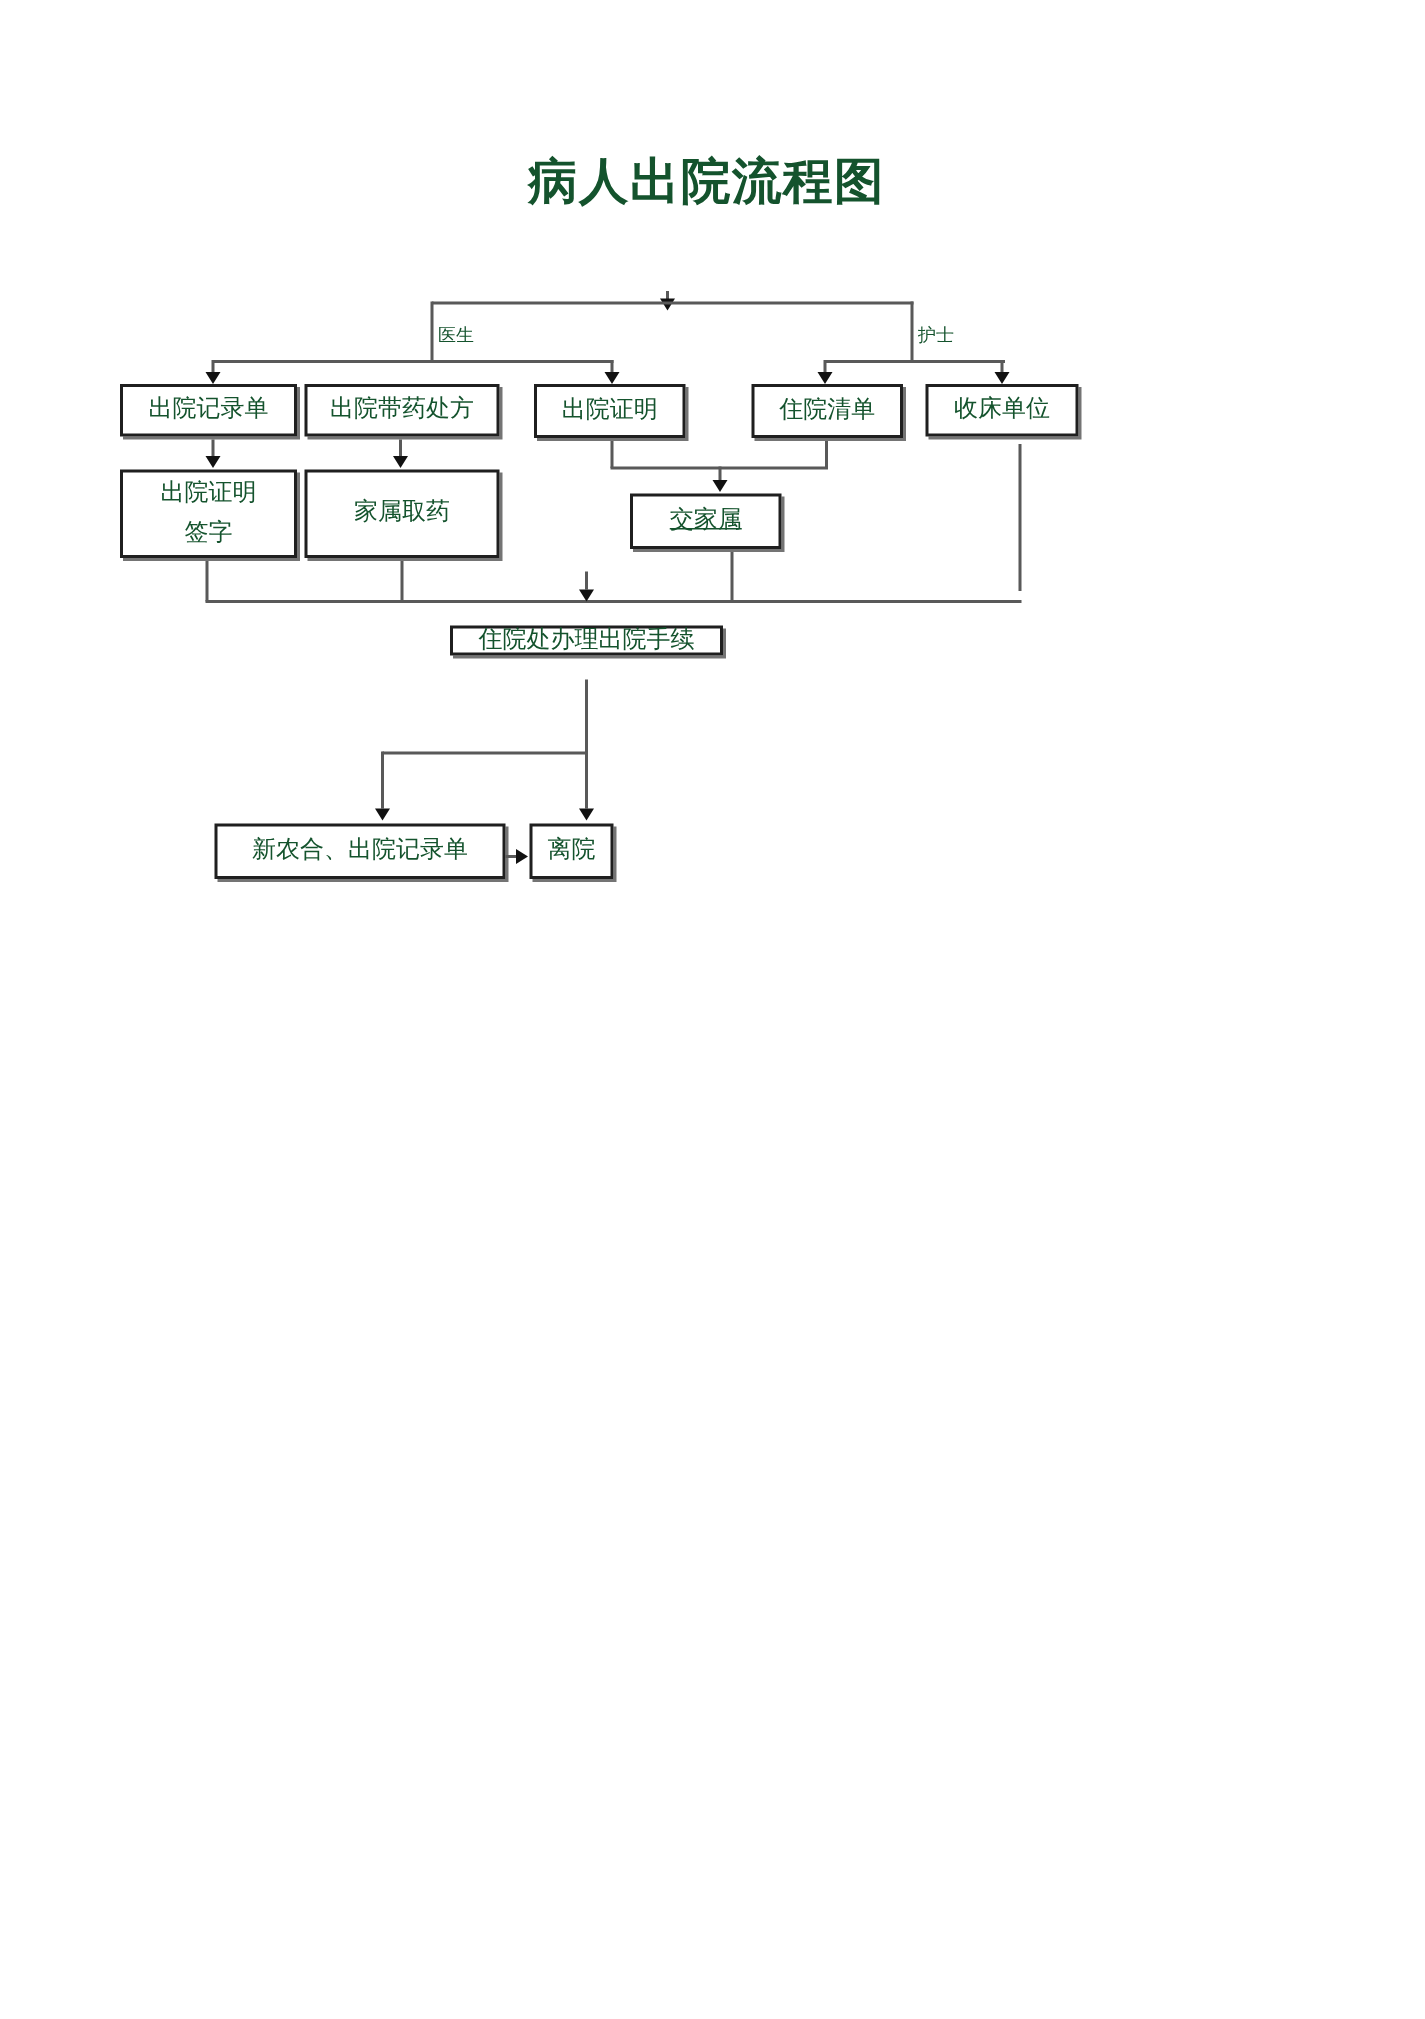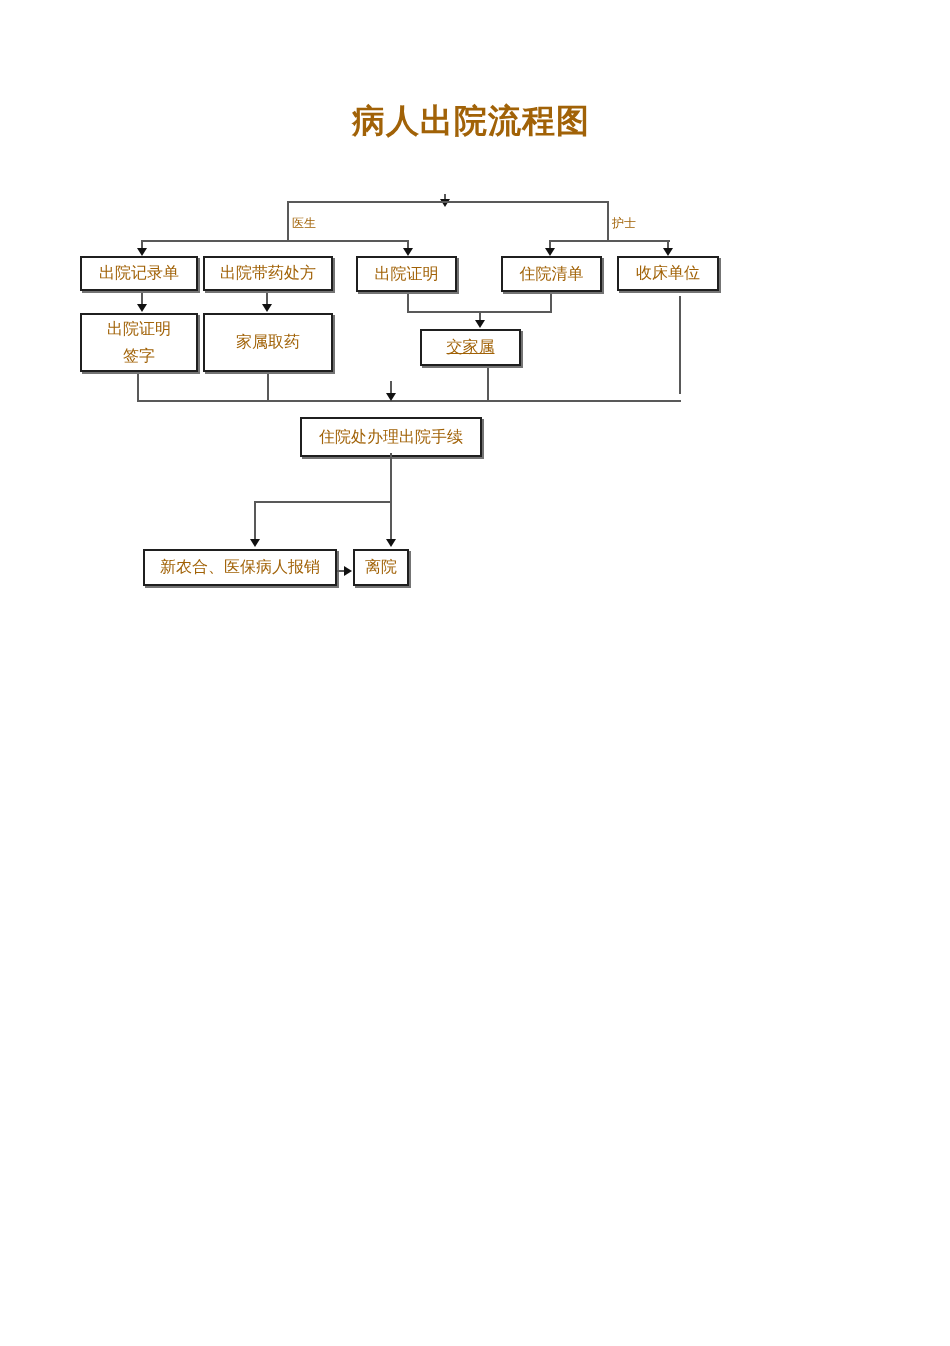--- a/index.html
+++ b/index.html
@@ -2,21 +2,21 @@
 <html><head>
 <meta charset="utf-8">
 <style>
   html, body { margin:0; padding:0; background:#ffffff; }
   .page {
     position: relative;
     width: 950px;
     height: 1346px;
     background: #ffffff;
     font-family: "Liberation Serif", serif;
-    color: #a16207;
+    color: #14532d;
     overflow: hidden;
   }
   .title {
     position: absolute;
     left: 352px; top: 99px; width: 230px;
     font-size: 33px;
     font-weight: 600;
     text-align: center;
     letter-spacing: 1px;
     white-space: nowrap;
@@ -67,23 +67,23 @@
   <div class="node" style="left:203px; top:256px; width:130px; height:35px;">出院带药处方</div>
   <div class="node" style="left:356px; top:256px; width:101px; height:36px;">出院证明</div>
   <div class="node" style="left:501px; top:256px; width:101px; height:36px;">住院清单</div>
   <div class="node" style="left:617px; top:256px; width:102px; height:35px;">收床单位</div>
 
   <div class="node" style="left:80px; top:313px; width:118px; height:59px;">出院证明
 签字</div>
   <div class="node" style="left:203px; top:313px; width:130px; height:59px;">家属取药</div>
   <div class="node" style="left:420px; top:329px; width:101px; height:37px;text-decoration:underline;">交家属</div>
 
-  <div class="node" style="left:300px; top:417px; width:182px; height:40px;">住院处办理出院手续</div>
+  <div class="node" style="left:300px; top:417px; width:182px; height:20px;">住院处办理出院手续</div>
 
-  <div class="node" style="left:143px; top:549px; width:194px; height:37px;">新农合、医保病人报销</div>
+  <div class="node" style="left:143px; top:549px; width:194px; height:37px;">新农合、出院记录单</div>
   <div class="node" style="left:353px; top:549px; width:56px; height:37px;">离院</div>
 
   <div class="lbl" style="left:292px; top:215px;">医生</div>
   <div class="lbl" style="left:612px; top:215px;">护士</div>
 
   <div class="vl" style="left:444px; top:194px; height:7px;"></div>
   <div class="ah-d" style="left:440px; top:199px;"></div>
   <div class="hl" style="left:288px; top:201px; width:321px;"></div>
   <div class="vl" style="left:287px; top:201px; height:40px;"></div>
   <div class="vl" style="left:607px; top:201px; height:40px;"></div>

